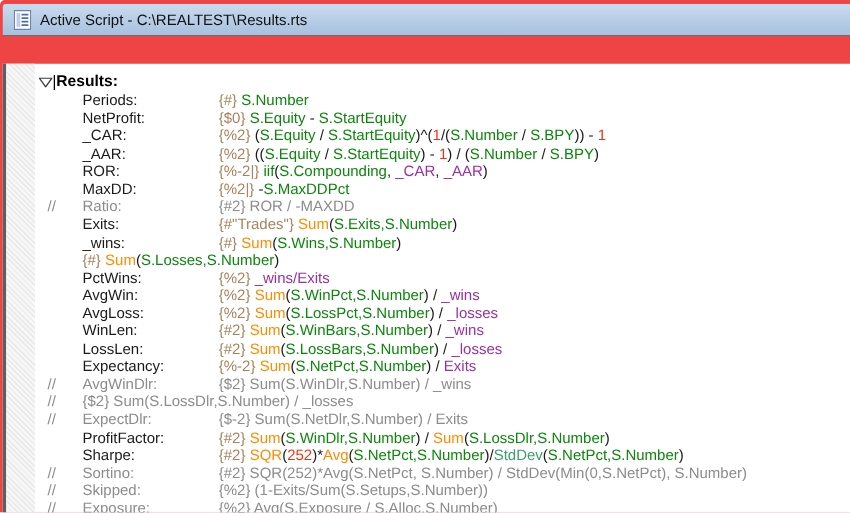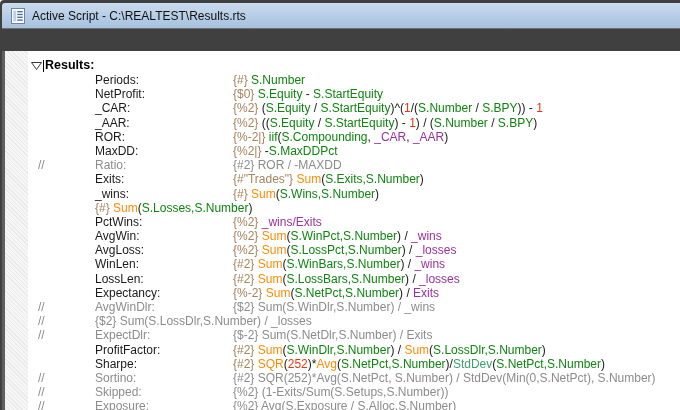--- a/index.html
+++ b/index.html
@@ -1,36 +1,36 @@
 <!DOCTYPE html>
 <html style="--c-fmt: #A8835C; --c-expr: #0E860E; --c-fn: #FF8C00; --c-fn2: #3AA06E; --c-num: #EE3311; --c-var: #9B30A0; --c-op: #1A1A1A; --c-comment: #8C8C8C; --c-label: #1A1A1A; --c-titlebar_top: #CADBEE; --c-titlebar_bottom: #A6C1DE;"><head>
 <meta charset="utf-8">
 <style>
   html,body{margin:0;padding:0;}
   body{width:680px;height:410px;overflow:hidden;background:#fff;font-family:"Liberation Sans",sans-serif;}
-  .window{position:relative;width:680px;height:410px;background:#404040;border-top-left-radius:4px;}
+  .window{position:relative;width:680px;height:410px;background:#ef4444;border-top-left-radius:4px;}
   .titlebar{
     position:absolute;top:3px;left:2px;right:0;height:26px;
     background:linear-gradient(#CADBEE,#A6C1DE);
     border-bottom:1px solid #6E6E6E;border-top-left-radius:3px;
     display:flex;align-items:center;padding-left:9px;box-sizing:border-box;
   }
   .doc-icon{display:inline-flex;margin-right:7px;}
   .title-text{font-size:12px;color:#111;letter-spacing:0;}
   .content{position:absolute;top:30px;left:2px;right:0;bottom:0;background:#fff;border-left:3px solid #5F5F5F;margin-top:21px;}
   .gutter{
     position:absolute;left:0;top:0;bottom:0;width:23px;background:#F6F6F6;
     background-image:repeating-linear-gradient(45deg,rgba(0,0,0,0.05) 0 1px,transparent 1px 3px);
   }
   .code{position:absolute;left:23px;top:0;right:0;bottom:0;padding-top:7px;font-size:12px;color:var(--c-op);}
   .header-line{display:flex;align-items:center;height:15px;line-height:15px;}
   .expander{display:inline-flex;width:12px;margin-left:3px;}
   .caret{display:inline-block;width:1px;height:12px;background:#000;margin-right:1px;}
   .header-text{font-weight:bold;font-size:12.5px;color:#000;}
-  .line{display:flex;height:14.2px;line-height:14.2px;white-space:pre;gap:29px;}
+  .line{display:flex;height:14.2px;line-height:14.2px;white-space:pre;}
   .cm{width:38px;padding-left:10px;box-sizing:border-box;color:var(--c-comment);}
   .lbl{width:109px;color:var(--c-label);}
   .val{flex:1;}
   .commented .lbl{color:var(--c-comment);}
   .tk-fmt{color:var(--c-fmt);}
   .tk-expr{color:var(--c-expr);}
   .tk-fn{color:var(--c-fn);}
   .tk-fn2{color:var(--c-fn2);}
   .tk-num{color:var(--c-num);}
   .tk-var{color:var(--c-var);}

